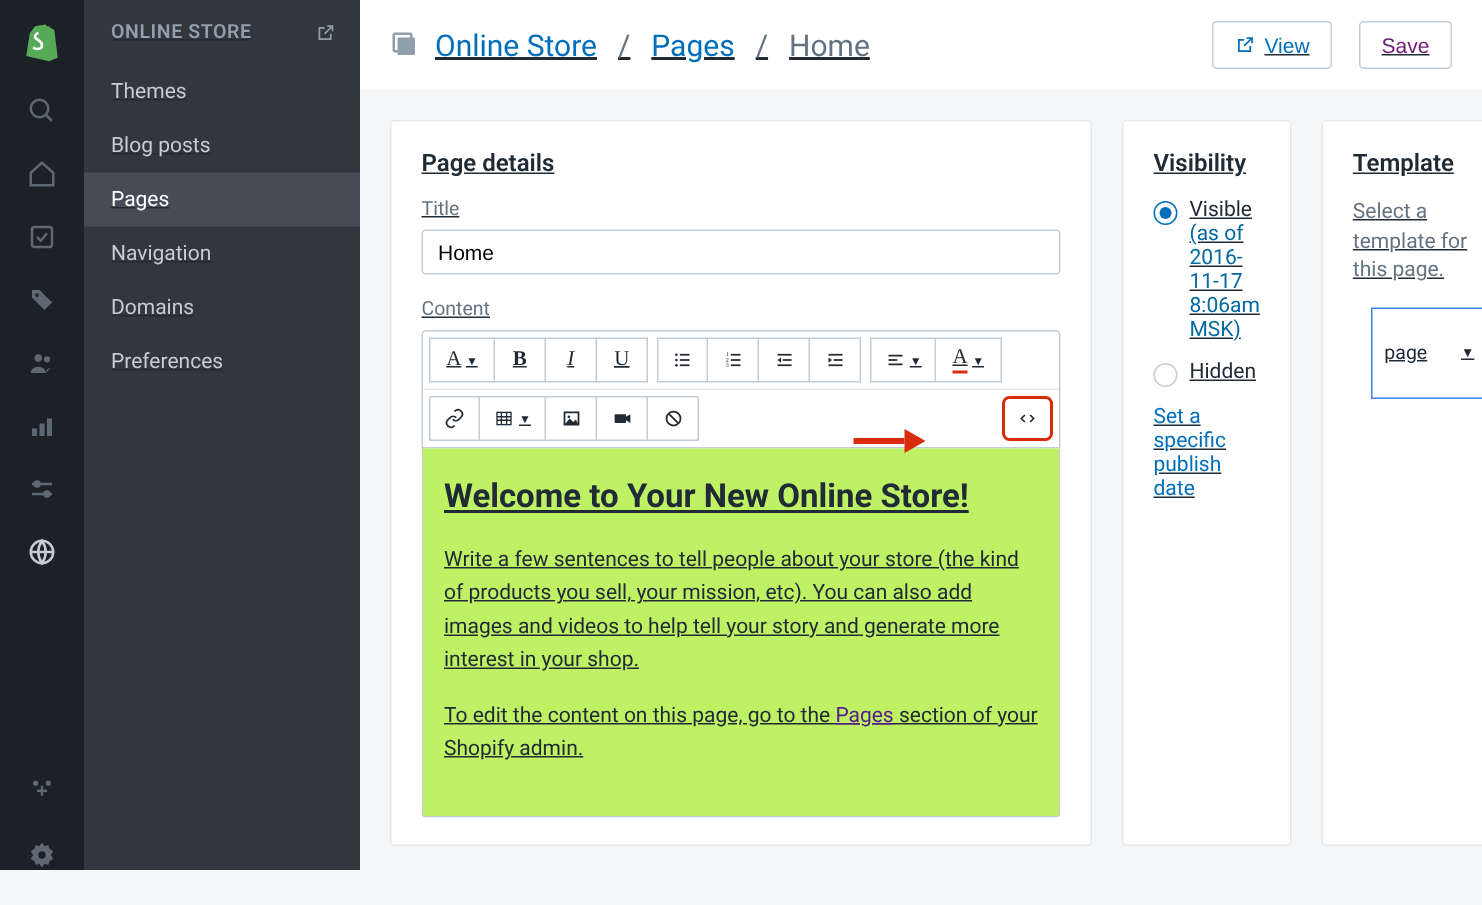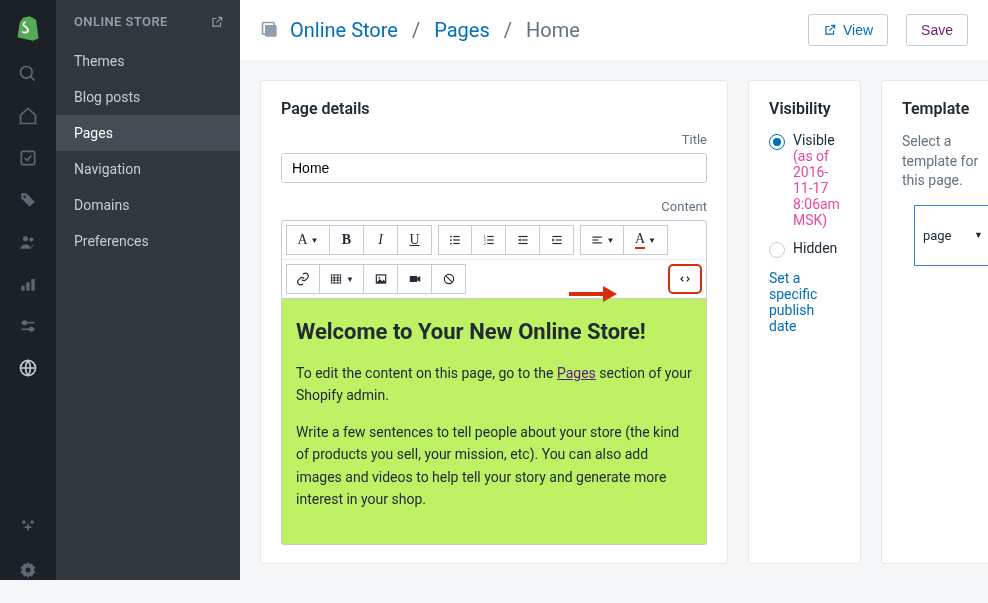--- a/index.html
+++ b/index.html
@@ -1,18 +1,18 @@
 <!DOCTYPE html>
 <html><head>
 <meta charset="utf-8">
 <style>
 * { margin: 0; padding: 0; box-sizing: border-box; }
 body { font-family: -apple-system, BlinkMacSystemFont, "Segoe UI", Roboto, sans-serif; font-size: 14px; color: #212b36; background: #f4f6f8; width: 988px; height: 603px; overflow: hidden; }
 
-.app { display: flex; height: 580px; }
+.app { display: flex; height: 580px; text-decoration: underline; }
 
 .iconbar { width: 56px; background: #1c2128; display: flex; flex-direction: column; align-items: center; padding-top: 14px; gap: 22px; }
 .iconbar .logo { width: 28px; height: 28px; }
 .iconbar .icon { width: 20px; height: 20px; color: #5e6873; cursor: pointer; display:flex; align-items:center; justify-content:center; }
 .iconbar .icon.active { color: #c4cdd5; }
 .iconbar .spacer { flex: 1; }
 
 .sidebar { width: 184px; background: #31373d; color: #c4cdd5; }
 .sidebar .header { display: flex; align-items: center; justify-content: space-between; padding: 14px 16px 14px 18px; font-size: 13px; font-weight: 600; letter-spacing: 0.4px; color: #919eab; }
 .sidebar .header .pop { width: 14px; height: 14px; color: #919eab; }
@@ -30,21 +30,21 @@
 .btn { border: 1px solid #c4cdd5; background: #fff; border-radius: 3px; padding: 7px 14px; font-size: 14px; cursor: pointer; display: inline-flex; align-items: center; gap: 6px; text-align: center; }
 .btn.view { color: #006fbb; border-color: #c4cdd5; }
 .btn.save { color: #701a75; }
 
 .content { display: flex; gap: 20px; padding: 20px; }
 .left { flex: 1; }
 .right { width: 220px; display: flex; flex-direction: row; gap: 20px; }
 
 .card { background: #fff; border: 1px solid #e6e9eb; border-radius: 3px; padding: 18px 20px; }
 .card h2 { font-size: 16px; font-weight: 600; margin-bottom: 14px; }
-.label { font-size: 13px; color: #637381; margin-bottom: 6px; display: block; text-align: right; }
+.label { font-size: 13px; color: #637381; margin-bottom: 6px; display: block; }
 .input { width: 100%; border: 1px solid #c4cdd5; border-radius: 3px; padding: 6px 10px; font-size: 14px; margin-bottom: 16px; }
 
 .toolbar { border: 1px solid #c4cdd5; border-radius: 3px 3px 0 0; background: #fff; }
 .toolbar .row { display: flex; border-bottom: 1px solid #e6e9eb; padding: 4px; gap: 6px; align-items: center; }
 .toolbar .row:last-child { border-bottom: none; }
 .tb-group { display: flex; }
 .tb-btn { border: 1px solid #c4cdd5; background: #fff; width: 34px; height: 30px; display: flex; align-items: center; justify-content: center; cursor: pointer; font-family: Georgia, serif; font-size: 14px; color: #212b36; }
 .tb-btn + .tb-btn { border-left: none; }
 .tb-btn.dd { width: 44px; }
 .tb-btn .caret { font-size: 8px; margin-left: 3px; }
@@ -57,21 +57,21 @@
 .editor a { color: #551a8b; text-decoration: underline; }
 
 .arrow-cont { position: relative; }
 .arrow { position: absolute; right: -3px; top: -3px; }
 
 .radio-item { display: flex; align-items: flex-start; gap: 8px; margin-bottom: 12px; }
 .radio { width: 16px; height: 16px; border: 1px solid #c4cdd5; border-radius: 50%; margin-top: 2px; flex-shrink: 0; display: flex; align-items: center; justify-content: center; }
 .radio.checked { border-color: #006fbb; }
 .radio.checked::after { content: ''; width: 8px; height: 8px; background: #006fbb; border-radius: 50%; }
 .radio-label { font-size: 14px; }
-.radio-note { color: #ec4899; margin-top: 20px; }
+.radio-note { color: #0369a1; margin-top: 20px; }
 .link { color: #006fbb; cursor: pointer; font-size: 14px; }
 
 .template-select { border: 1px solid #3b82f6; padding: 22px 8px; font-size: 13px; width: 78px; display: flex; justify-content: space-between; align-items: center; cursor: pointer; margin-left: 12px; }
 .template-desc { font-size: 14px; color: #637381; margin-bottom: 14px; line-height: 1.4; }
 </style>
 </head>
 <body>
 
 <div class="app">
   <div class="iconbar">
@@ -309,24 +309,24 @@
                       <polyline points="9 8 5 12 9 16"></polyline>
                       <polyline points="15 8 19 12 15 16"></polyline>
                     </svg>
                   </div>
               </div>
             </div>
           </div>
 
           <div class="editor">
             <h1>Welcome to Your New Online Store!</h1>
+            <p>Write a few sentences to tell people about your store (the kind of products you sell, your mission, etc). You can also add images and videos to help tell your story and generate more interest in your shop.</p>
             <p>
               <span>To edit the content on this page, go to the </span><a href="#">Pages</a><span> section of your Shopify admin.</span>
             </p>
-            <p>Write a few sentences to tell people about your store (the kind of products you sell, your mission, etc). You can also add images and videos to help tell your story and generate more interest in your shop.</p>
           </div>
         </div>
       </div>
 
       <div class="right">
         <div class="card">
           <h2>Visibility</h2>
           <div class="radio-item">
             <div class="radio checked"></div>
             <div class="radio-label"><span>Visible</span> <span class="radio-note">(as of 2016-11-17 8:06am MSK)</span></div>

